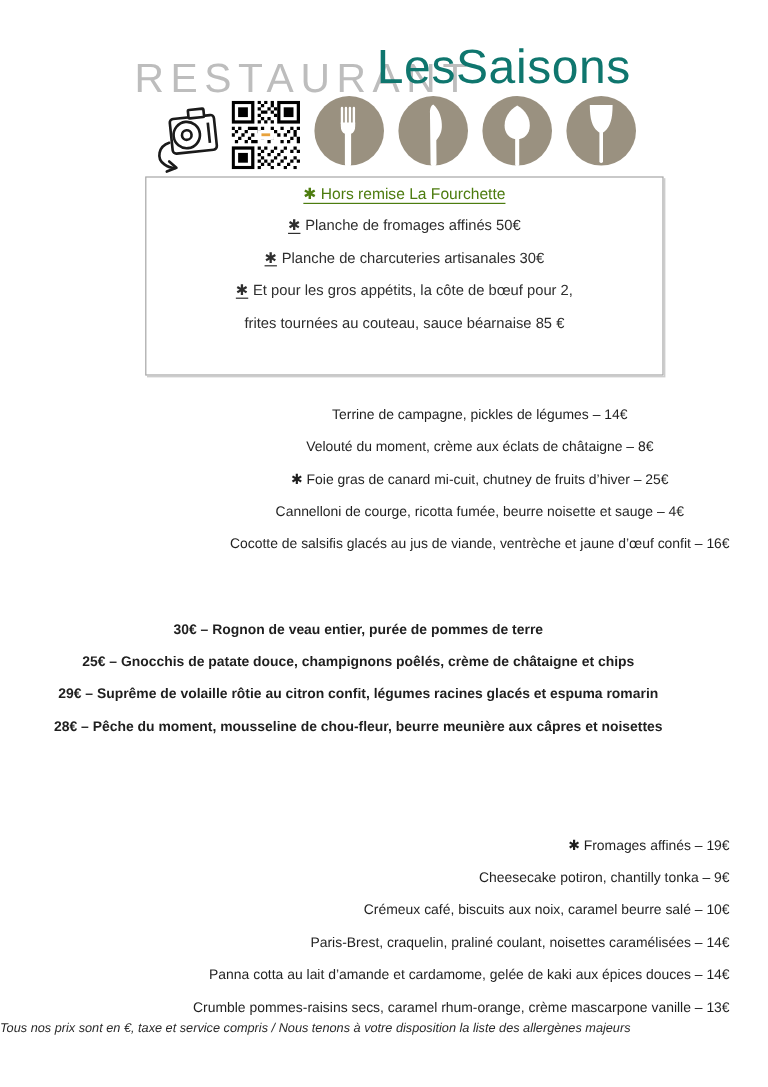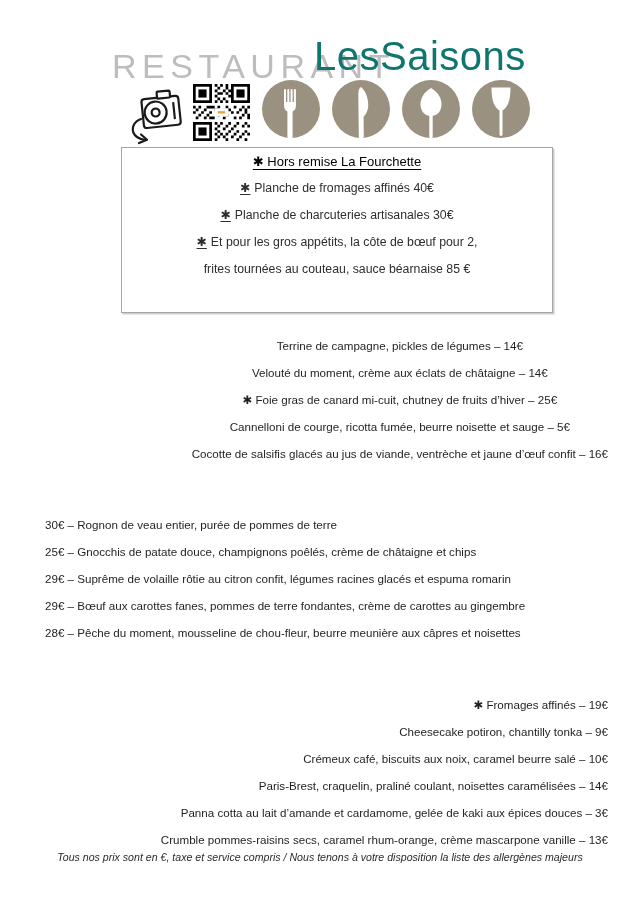--- a/index.html
+++ b/index.html
@@ -9,32 +9,32 @@
   .brand-prefix{position:absolute;left:112px;top:47px;font-size:34px;letter-spacing:5.5px;color:#bdbdbd;font-weight:400;white-space:nowrap;}
   .brand-name{position:absolute;left:314px;top:34px;font-size:40px;letter-spacing:0.5px;color:#0f766e;font-weight:400;white-space:nowrap;}
 
   .camera-wrap{position:absolute;left:128px;top:86px;}
   .qr-wrap{position:absolute;left:193px;top:84px;}
   .circle-icons{position:absolute;left:260px;top:80px;display:flex;gap:8px;}
 
   
   .special-box{position:absolute;left:121px;top:147px;width:430px;height:164px;border:1px solid #a6a6a6;box-shadow:1.5px 1.5px 0 #cdcdcd;text-align:center;font-size:12.3px;color:#2e2e2e;}
   .sbox-line{height:27px;line-height:27px;white-space:nowrap;}
-  .sbox-title{text-decoration:underline;text-underline-offset:3px;font-size:13px;color:#000000;}
+  .sbox-title{text-decoration:underline;text-underline-offset:3px;font-size:13px;color:#4d7c0f;}
   .mark{text-decoration:underline;text-underline-offset:2px;margin-right:4px;}
   .mark.tight{margin-right:0;}
 
   
   .menu-list{position:absolute;font-size:11.6px;line-height:27px;color:#1f1f1f;white-space:nowrap;}
   .starters{right:32px;top:332px;text-align:center;}
-  .mains{left:45px;top:511px;text-align:left;}
+  .mains{left:45px;top:511px;text-align:center;font-weight:bold;}
   .desserts{right:32px;top:691px;text-align:right;}
 
   
-  .footer-note{position:absolute;left:0;width:100%;top:851px;text-align:center;font-style:italic;font-size:10.6px;color:#2a2a2a;}
+  .footer-note{position:absolute;left:0;width:100%;top:851px;font-style:italic;font-size:10.6px;color:#2a2a2a;}
 </style>
 </head>
 <body>
 
 <div class="brand-prefix">RESTAURANT</div>
 <div class="brand-name">LesSaisons</div>
 
 <div class="camera-wrap">
   <svg width="58" height="62" viewBox="0 0 58 62">
     <g transform="rotate(-6 28 30)" fill="none" stroke="#1a1a1a" stroke-width="2.2">
@@ -92,44 +92,43 @@
     </g>
   </svg>
   <svg width="62" height="62" viewBox="0 0 62 62">
     <circle cx="31" cy="29" r="29" fill="#9a9180"></circle>
     <path fill="#fff" d="M21.5 7.5 L40.5 7.5 C40.5 19 38.5 25.5 34.2 29.2 C33.5 29.8 32.9 30.2 32.5 30.5 L32.5 55 q-1.5 1.8 -3 0 L29.5 30.5 C29.1 30.2 28.5 29.8 27.8 29.2 C23.5 25.5 21.5 19 21.5 7.5 z"></path>
   </svg>
 </div>
 
 <div class="special-box">
   <div class="sbox-line"><span class="sbox-title">✱ Hors remise La Fourchette</span></div>
-  <div class="sbox-line"><span class="mark">✱</span><span>Planche de fromages affinés 40€</span></div>
+  <div class="sbox-line"><span class="mark">✱</span><span>Planche de fromages affinés 50€</span></div>
   <div class="sbox-line"><span class="mark">✱</span><span>Planche de charcuteries artisanales 30€</span></div>
   <div class="sbox-line"><span class="mark">✱</span><span>Et pour les gros appétits, la côte de bœuf pour 2,</span></div>
   <div class="sbox-line"><span class="mark tight"></span><span>frites tournées au couteau, sauce béarnaise 85 €</span></div>
 </div>
 
 <div class="menu-list starters">
   <div>Terrine de campagne, pickles de légumes – 14€</div>
-  <div>Velouté du moment, crème aux éclats de châtaigne – 14€</div>
+  <div>Velouté du moment, crème aux éclats de châtaigne – 8€</div>
   <div>✱ Foie gras de canard mi-cuit, chutney de fruits d’hiver – 25€</div>
-  <div>Cannelloni de courge, ricotta fumée, beurre noisette et sauge – 5€</div>
+  <div>Cannelloni de courge, ricotta fumée, beurre noisette et sauge – 4€</div>
   <div>Cocotte de salsifis glacés au jus de viande, ventrèche et jaune d’œuf confit – 16€</div>
 </div>
 
 <div class="menu-list mains">
   <div>30€ – Rognon de veau entier, purée de pommes de terre</div>
   <div>25€ – Gnocchis de patate douce, champignons poêlés, crème de châtaigne et chips</div>
   <div>29€ – Suprême de volaille rôtie au citron confit, légumes racines glacés et espuma romarin</div>
-  <div>29€ – Bœuf aux carottes fanes, pommes de terre fondantes, crème de carottes au gingembre</div>
   <div>28€ – Pêche du moment, mousseline de chou-fleur, beurre meunière aux câpres et noisettes</div>
 </div>
 
 <div class="menu-list desserts">
   <div>✱ Fromages affinés – 19€</div>
   <div>Cheesecake potiron, chantilly tonka – 9€</div>
   <div>Crémeux café, biscuits aux noix, caramel beurre salé – 10€</div>
   <div>Paris-Brest, craquelin, praliné coulant, noisettes caramélisées – 14€</div>
-  <div>Panna cotta au lait d’amande et cardamome, gelée de kaki aux épices douces – 3€</div>
+  <div>Panna cotta au lait d’amande et cardamome, gelée de kaki aux épices douces – 14€</div>
   <div>Crumble pommes-raisins secs, caramel rhum-orange, crème mascarpone vanille – 13€</div>
 </div>
 
 <div class="footer-note">Tous nos prix sont en €, taxe et service compris / Nous tenons à votre disposition la liste des allergènes majeurs</div>
 
 </body></html>

